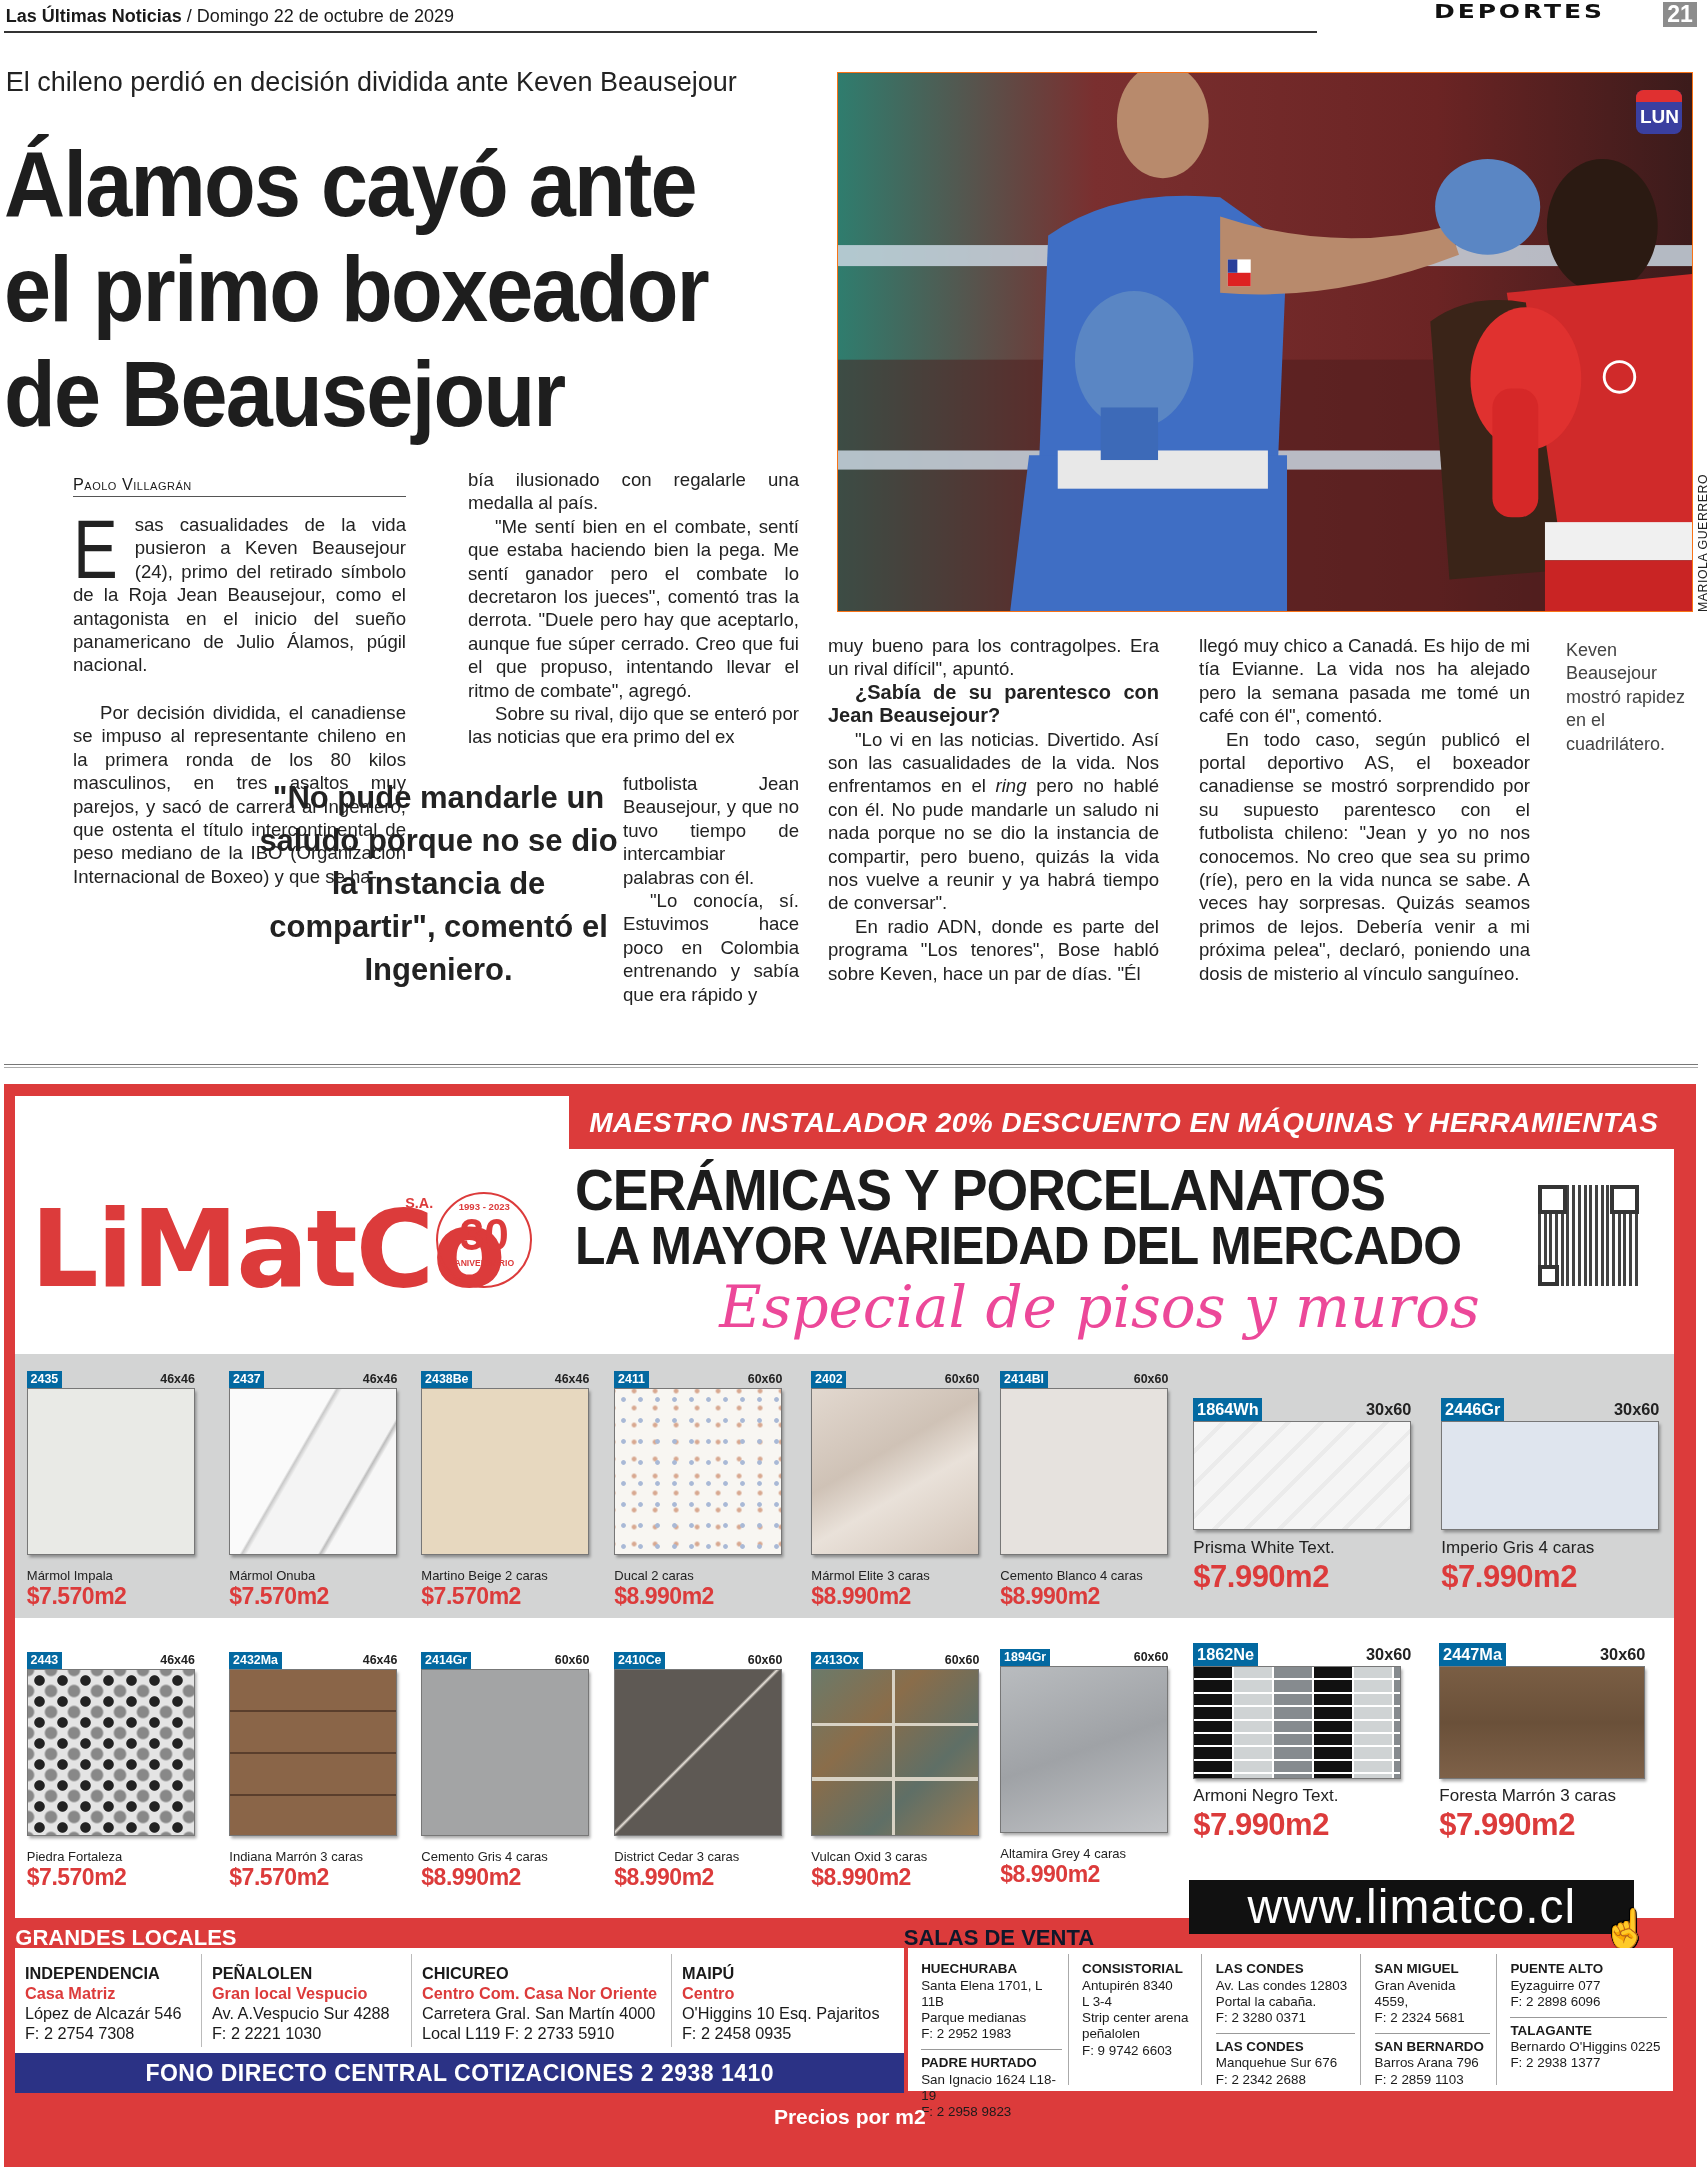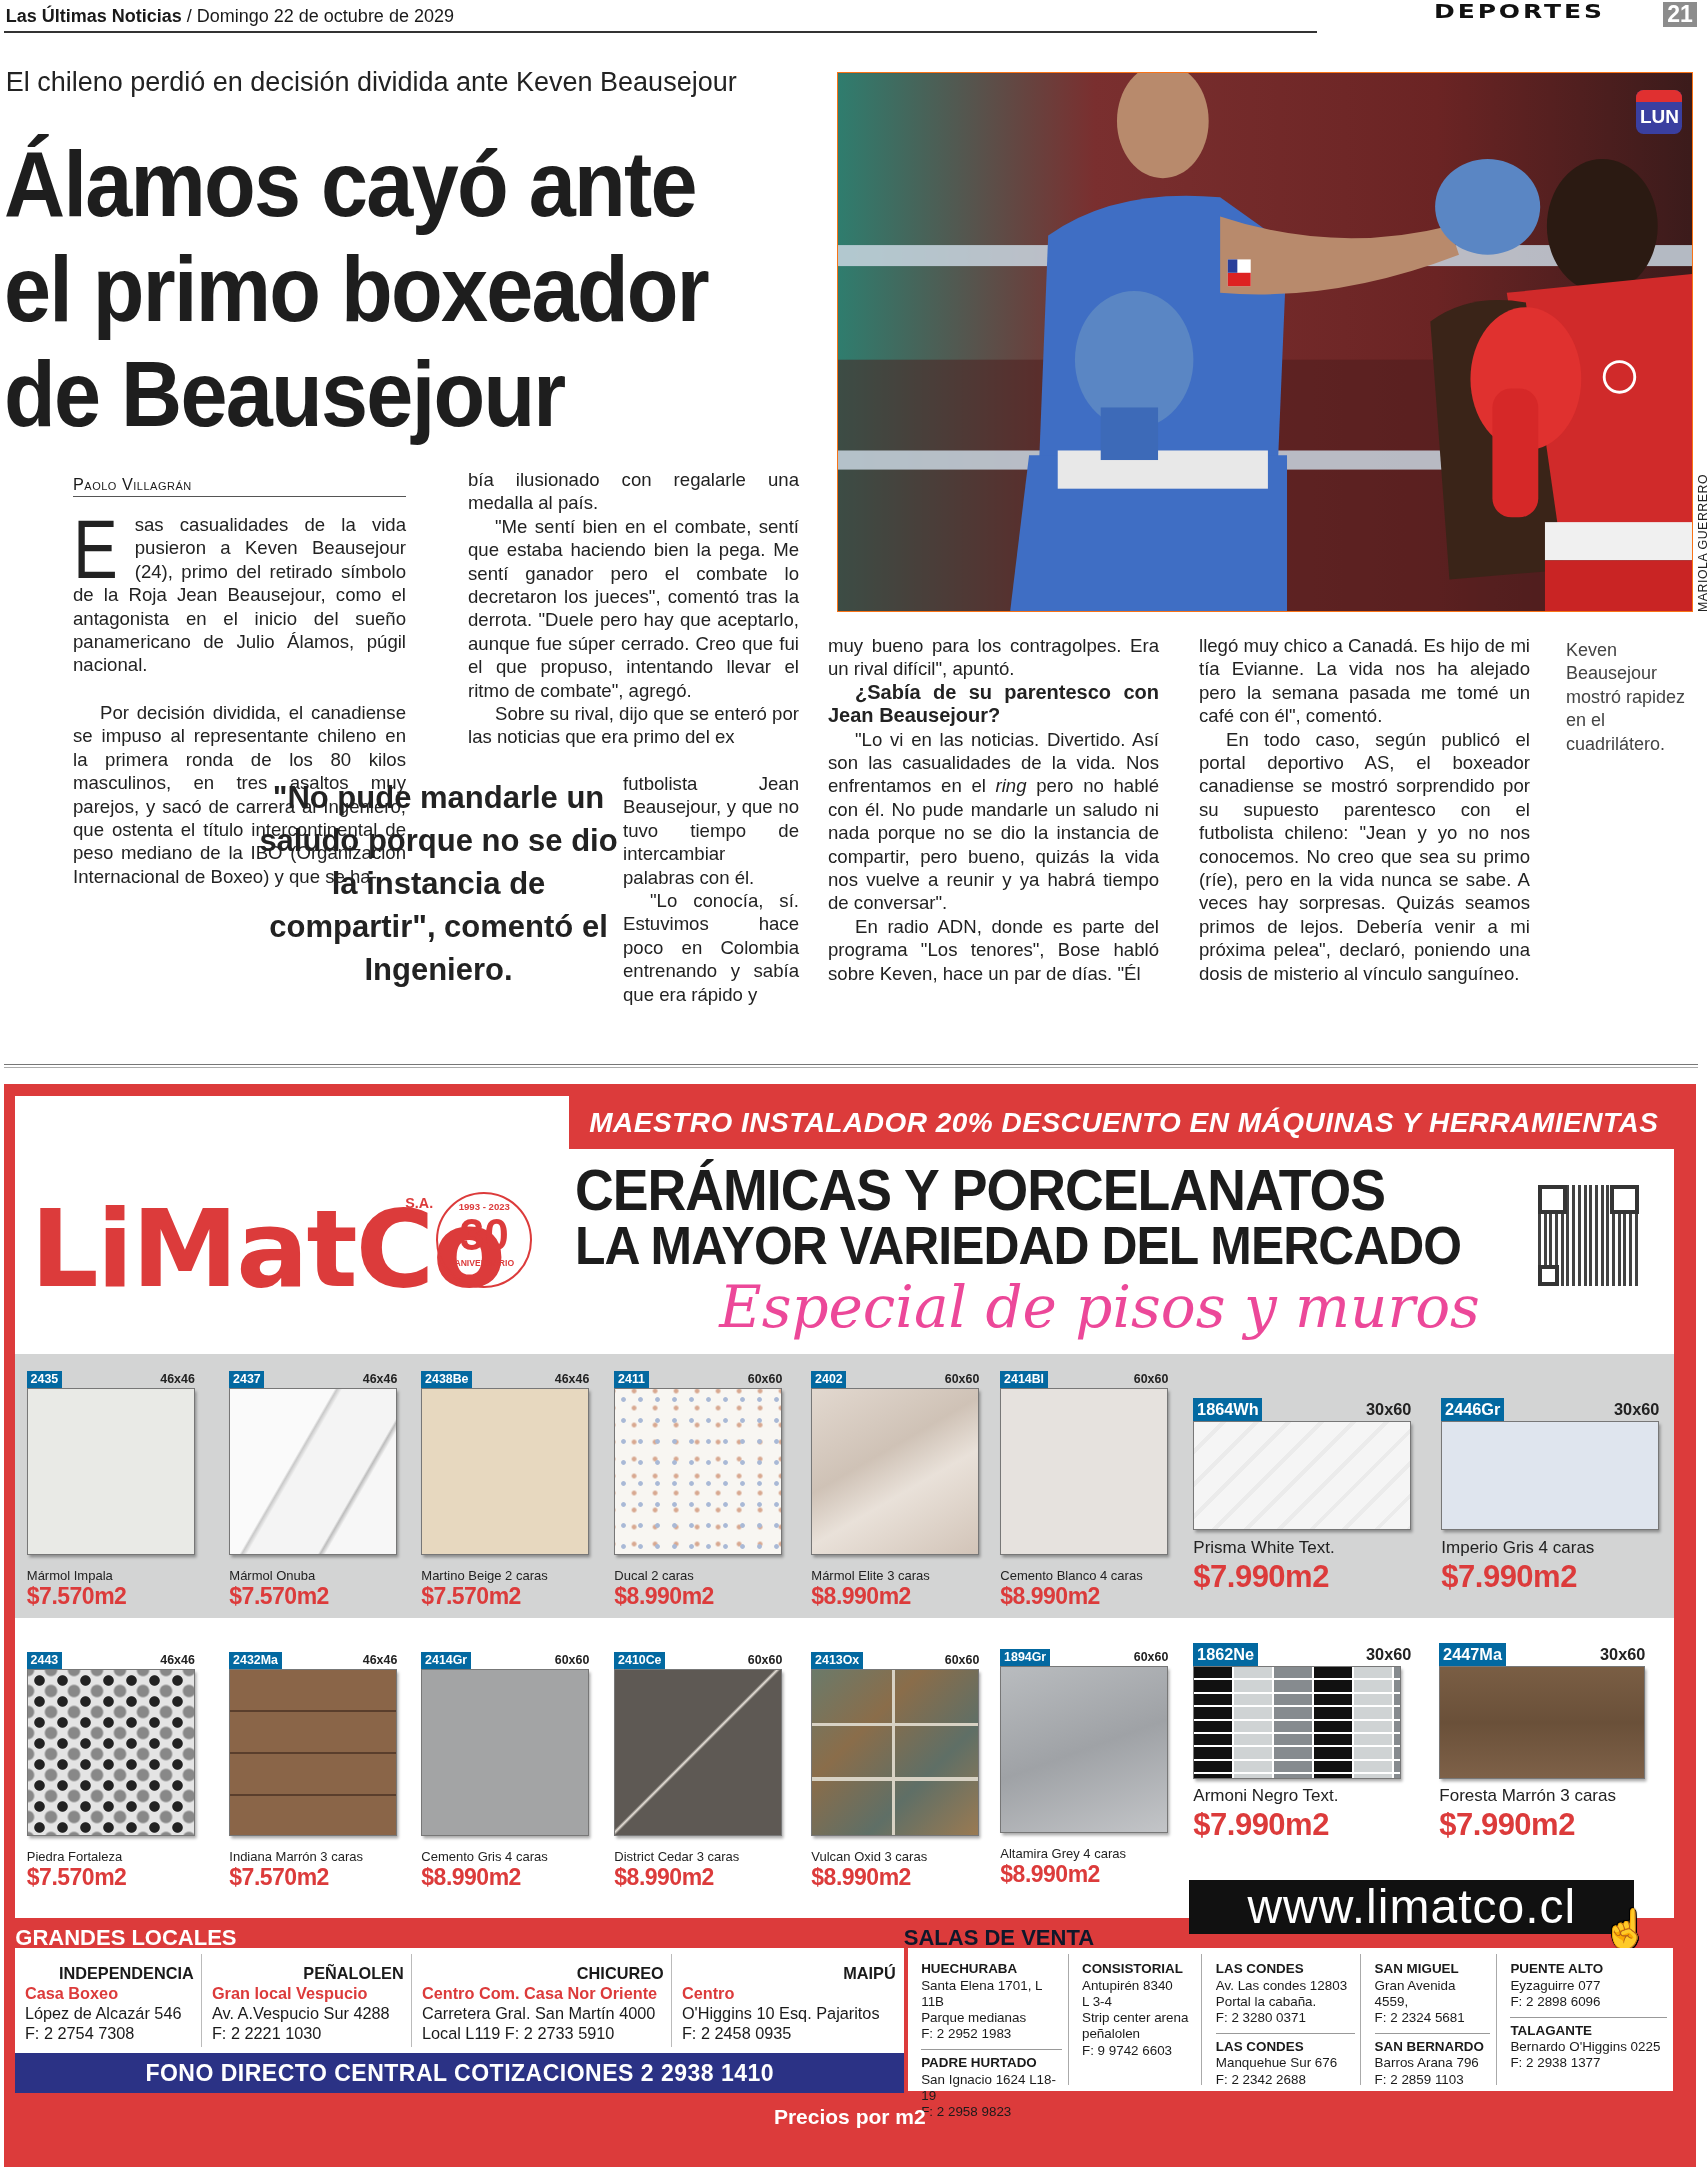--- a/index.html
+++ b/index.html
@@ -70,21 +70,21 @@
   .tile.big .price { font-size: 31px; }
 
   .web { left: 1174px; top: 784px; width: 445px; height: 54px; background: #111; color: #fff; font-size: 48px; line-height: 54px; text-align: center; letter-spacing: 1px; }
   .hand { left: 1587px; top: 811px; font-size: 38px; color: #fff; text-shadow: 0 0 1.9px #000, 1px 1px 0 #000, -1px -1px 0 #000; }
 
   .gl-title { left: 11.5px; top: 841px; color: #fff; font-weight: bold; font-size: 22px; }
   .sv-title { left: 900px; top: 841px; color: #0f172a; font-weight: bold; font-size: 22px; }
   .gl-box { left: 11.5px; top: 864px; width: 889px; height: 105px; background: #fff; display: flex; }
   .gl-store { padding: 9.6px 7.6px 0 9.6px; font-size: 16.3px; line-height: 20px; border-right: 1.9px solid #bbb; margin: 5.7px 0; }
   .gl-store:last-child { border-right: none; }
-  .gl-store .nm { font-weight: bold; text-align: right; }
+  .gl-store .nm { font-weight: bold; }
   .gl-store .sub { color: #dc3b3b; font-weight: bold; }
   .fono { left: 11.5px; top: 969px; width: 889px; height: 40px; background: #2b3285; color: #fff; font-weight: bold; font-size: 23px; line-height: 40px; text-align: center; letter-spacing: 0.5px; }
   .sv-box { left: 904px; top: 864px; width: 765px; height: 143px; background: #fff; display: flex; }
   .sv-col { padding: 7.6px 5.7px 0 13.4px; font-size: 13.4px; line-height: 16.3px; border-right: 1.9px solid #aaa; margin: 5.7px 0; }
   .sv-col:last-child { border-right: none; }
   .sv-col .nm { font-weight: bold; }
   .sv-col hr { border: none; border-top: 1.9px solid #999; margin: 6.7px 0 4.8px; }
   .precios { left: 0; top: 1021px; width: 1692px; text-align: center; color: #fff; font-weight: bold; font-size: 21px; }
 </style>
 </head>
@@ -320,21 +320,21 @@
     <div class="abs web">www.limatco.cl</div>
     <div class="abs hand">☝</div>
   </div>
 
   <div class="abs gl-title">GRANDES LOCALES</div>
   <div class="abs sv-title">SALAS DE VENTA</div>
 
   <div class="abs gl-box">
     <div class="gl-store" style="width:187px;">
       <div class="nm">INDEPENDENCIA</div>
-      <div class="sub">Casa Boxeo</div>
+      <div class="sub">Casa Matriz</div>
       <div>López de Alcazár 546</div>
       <div>F: 2 2754 7308</div>
     </div>
     <div class="gl-store" style="width:210px;">
       <div class="nm">PEÑALOLEN</div>
       <div class="sub">Gran local Vespucio</div>
       <div>Av. A.Vespucio Sur 4288</div>
       <div>F: 2 2221 1030</div>
     </div>
     <div class="gl-store" style="width:260px;">

